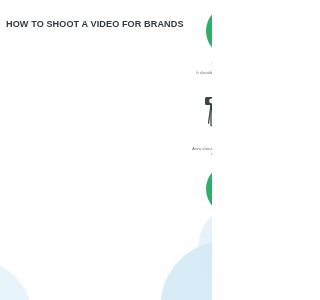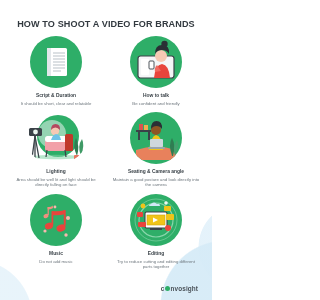--- a/index.html
+++ b/index.html
@@ -11,21 +11,21 @@
   }
   .swoosh{position:absolute;pointer-events:none;}
   #sw-right{right:-14px;bottom:-6px;width:90px;height:86px;
     background:radial-gradient(circle at 100% 100%, rgba(214,235,247,.95) 0 52%, rgba(214,235,247,0) 53%);}
   #sw-right2{right:-30px;bottom:18px;width:70px;height:70px;
     background:radial-gradient(circle at 100% 50%, rgba(226,241,250,.9) 0 55%, rgba(226,241,250,0) 56%);}
   #sw-left{left:-26px;bottom:-18px;width:78px;height:62px;
     background:radial-gradient(circle at 0% 100%, rgba(228,242,250,.85) 0 58%, rgba(228,242,250,0) 59%);}
 
   .page{position:relative;z-index:2;width:212px;height:300px;box-sizing:border-box;
-        padding:0 6px;display:flex;flex-direction:column;}
+        padding:0 6px;display:flex;flex-direction:row;}
 
   .title{
     text-align:center;font-size:9.1px;font-weight:bold;color:#333a40;
     letter-spacing:.1px;margin-top:19px;margin-bottom:2px;white-space:nowrap;
   }
 
   .grid{margin-top:5px;display:flex;flex-direction:column;gap:0;}
   .row{display:flex;justify-content:space-around;align-items:flex-start;}
   .cell{width:96px;display:flex;flex-direction:column;align-items:center;}
 

